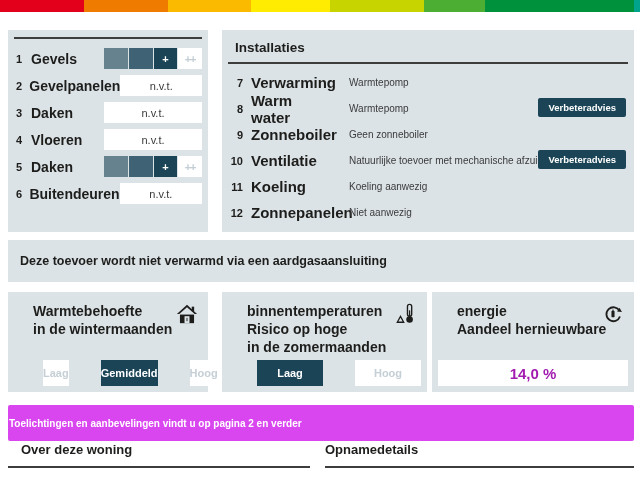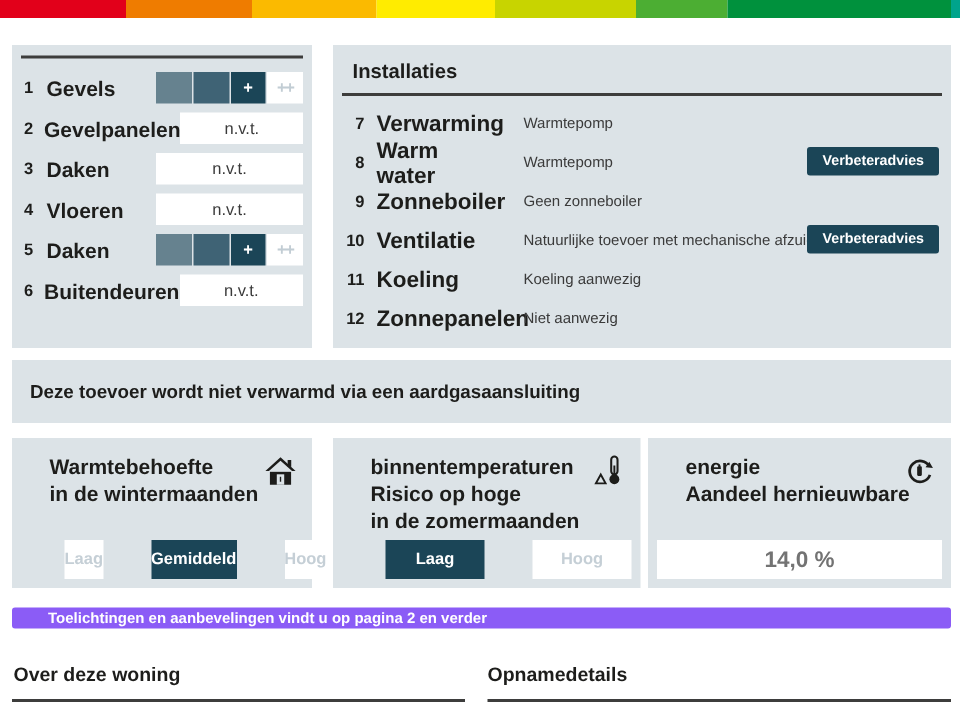--- a/index.html
+++ b/index.html
@@ -53,30 +53,30 @@
   .card2{left:222px;width:205px;}
   .card3{left:432px;width:202px;}
   .card-title{font-size:14px;font-weight:bold;line-height:1.3;padding:10px 0 0 25px;}
   .card-icon{position:absolute;top:10px;right:10px;width:22px;height:24px;}
   .opts{position:absolute;left:6px;right:6px;bottom:6px;height:26px;display:flex;gap:3px;}
   .opt{flex:1;display:flex;align-items:center;justify-content:center;background:#fff;
        color:#c5cfd6;font-size:11px;font-weight:bold;cursor:pointer;margin-left:29px;}
   .opt.selected{background:#1b4557;color:#fff;}
   .valuebox{position:absolute;left:6px;right:6px;bottom:6px;height:26px;background:#fff;
             display:flex;align-items:center;justify-content:center;
-            font-size:15px;font-weight:bold;color:#737373;}
-
-  
-  .foot-banner{position:absolute;left:8px;top:405px;width:626px;height:14px;
-               background:#8b5cf6;border-radius:2px;color:#fff;font-size:10px;
-               font-weight:bold;display:flex;align-items:center;padding-left:24px;
+            font-size:15px;font-weight:bold;color:#a21caf;}
+
+  
+  .foot-banner{position:absolute;left:8px;top:405px;width:626px;height:36px;
+               background:#d946ef;border-radius:2px;color:#fff;font-size:10px;
+               font-weight:bold;display:flex;align-items:center;padding-left:1px;
                box-sizing:border-box;}
   .sec-title{position:absolute;top:442px;font-size:13px;font-weight:bold;}
   .sec-rule{position:absolute;top:466px;height:2px;background:#3d3d3c;}
-  .sec-left-title{left:9px;text-align:center;}  .sec-left-rule{left:8px;width:302px;}
+  .sec-left-title{left:21px;text-align:center;}  .sec-left-rule{left:8px;width:302px;}
   .sec-right-title{left:325px;} .sec-right-rule{left:325px;width:309px;}
 </style>
 </head>
 <body>
 
 <div class="page">
 
   <div class="scale" id="energy-scale">
       <div style="background: rgb(226, 0, 26); width: 13.2%;"></div>
       <div style="background: rgb(239, 124, 0); width: 13.1%;"></div>

